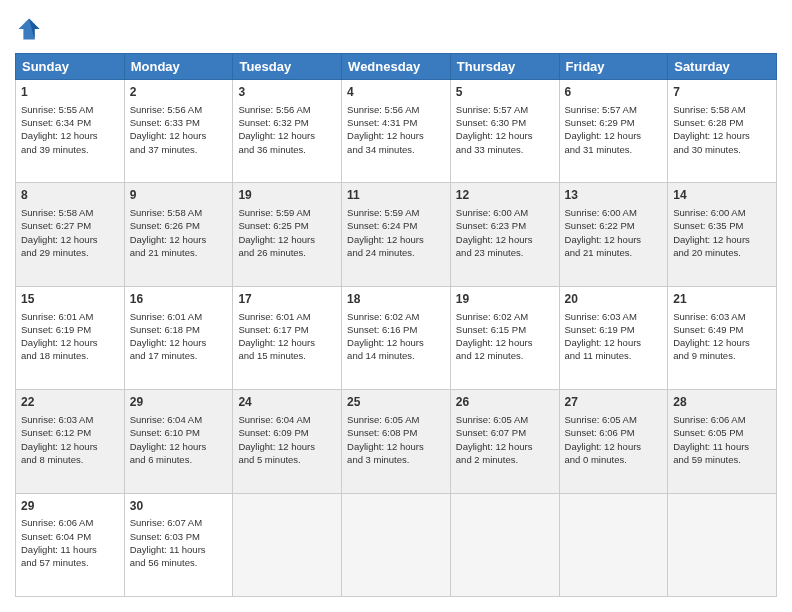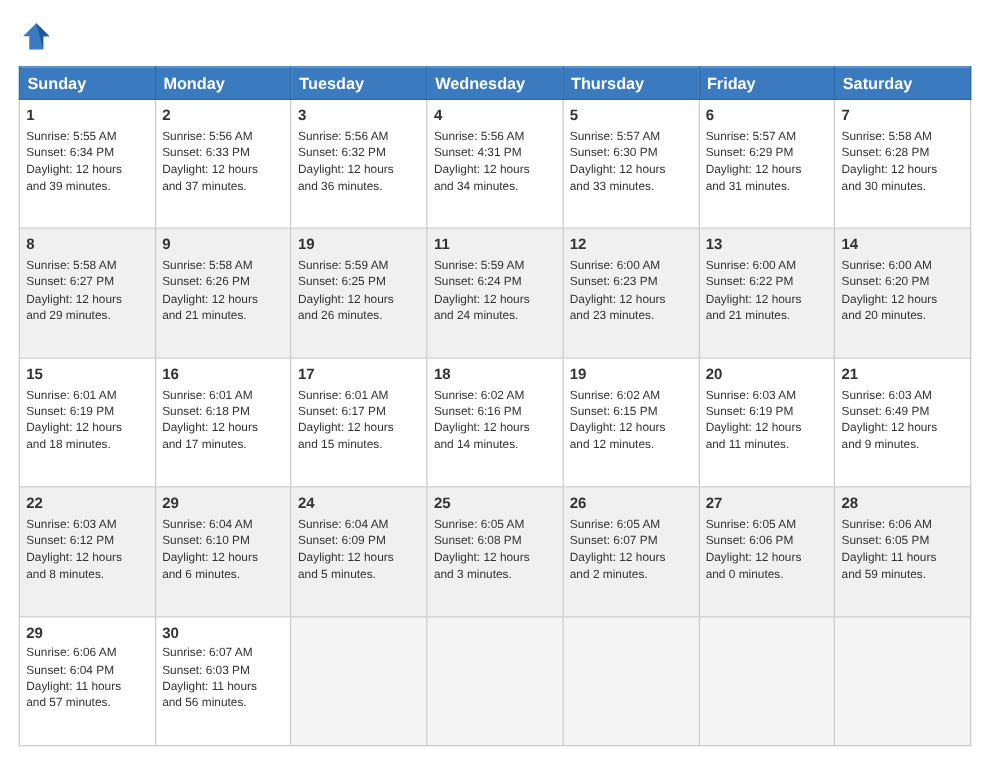--- a/index.html
+++ b/index.html
@@ -216,21 +216,21 @@
           <td>
             <span class="day-num">13</span>
             <div>Sunrise: 6:00 AM</div>
             <div>Sunset: 6:22 PM</div>
             <div>Daylight: 12 hours</div>
             <div>and 21 minutes.</div>
           </td>
           <td>
             <span class="day-num">14</span>
             <div>Sunrise: 6:00 AM</div>
-            <div>Sunset: 6:20 PM</div>
+            <div>Sunset: 6:35 PM</div>
             <div>Daylight: 12 hours</div>
             <div>and 20 minutes.</div>
           </td>
         </tr>
         <tr>
           <td>
             <span class="day-num">15</span>
             <div>Sunrise: 6:01 AM</div>
             <div>Sunset: 6:19 PM</div>
             <div>Daylight: 12 hours</div>

